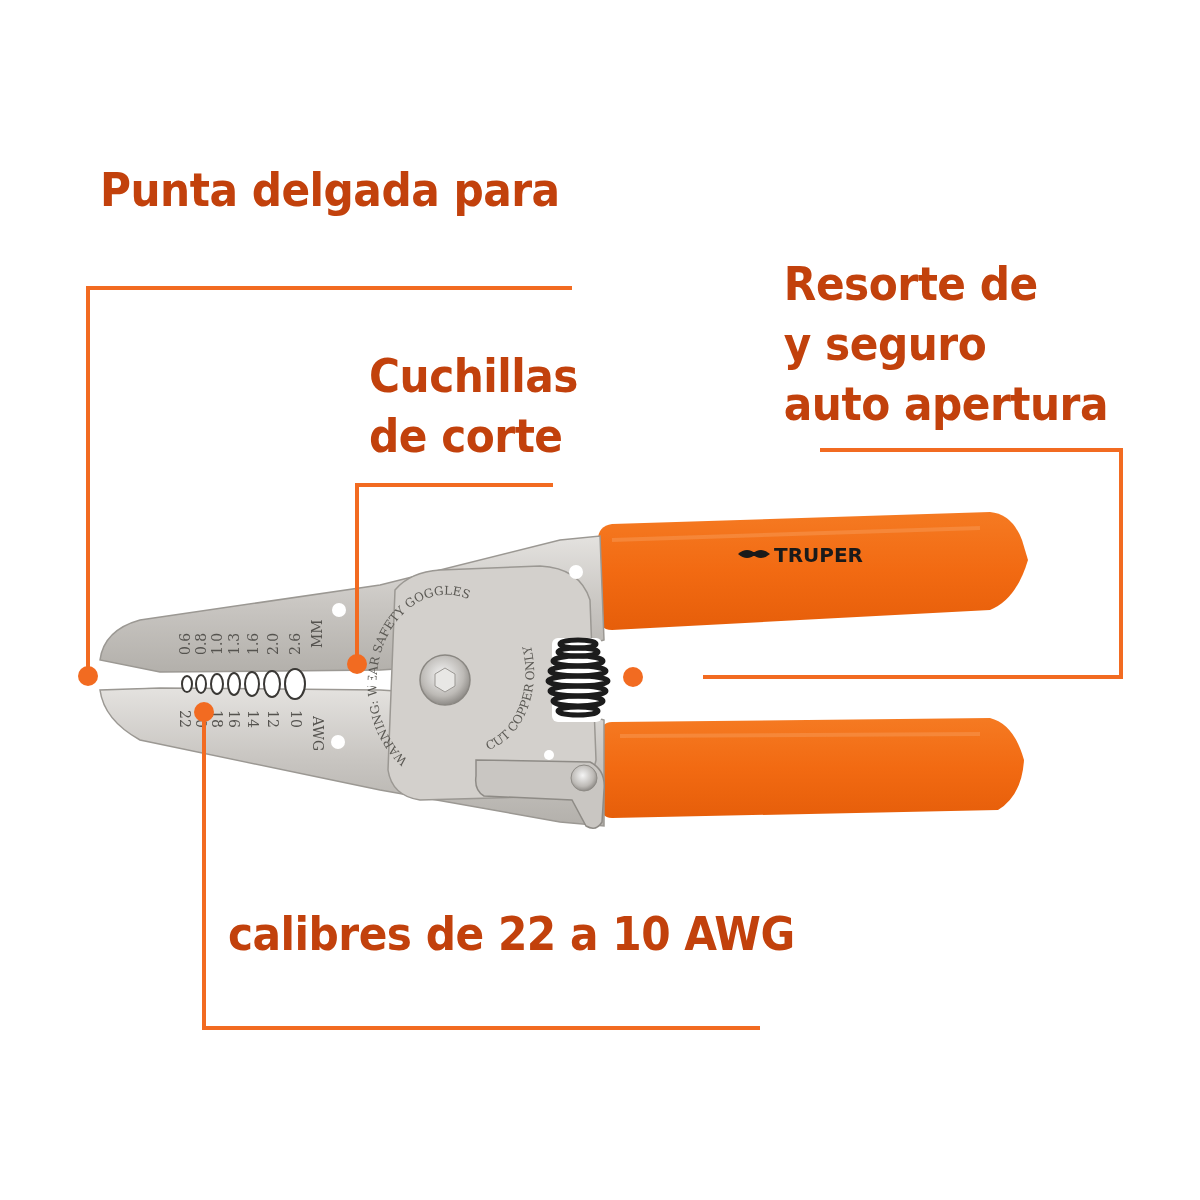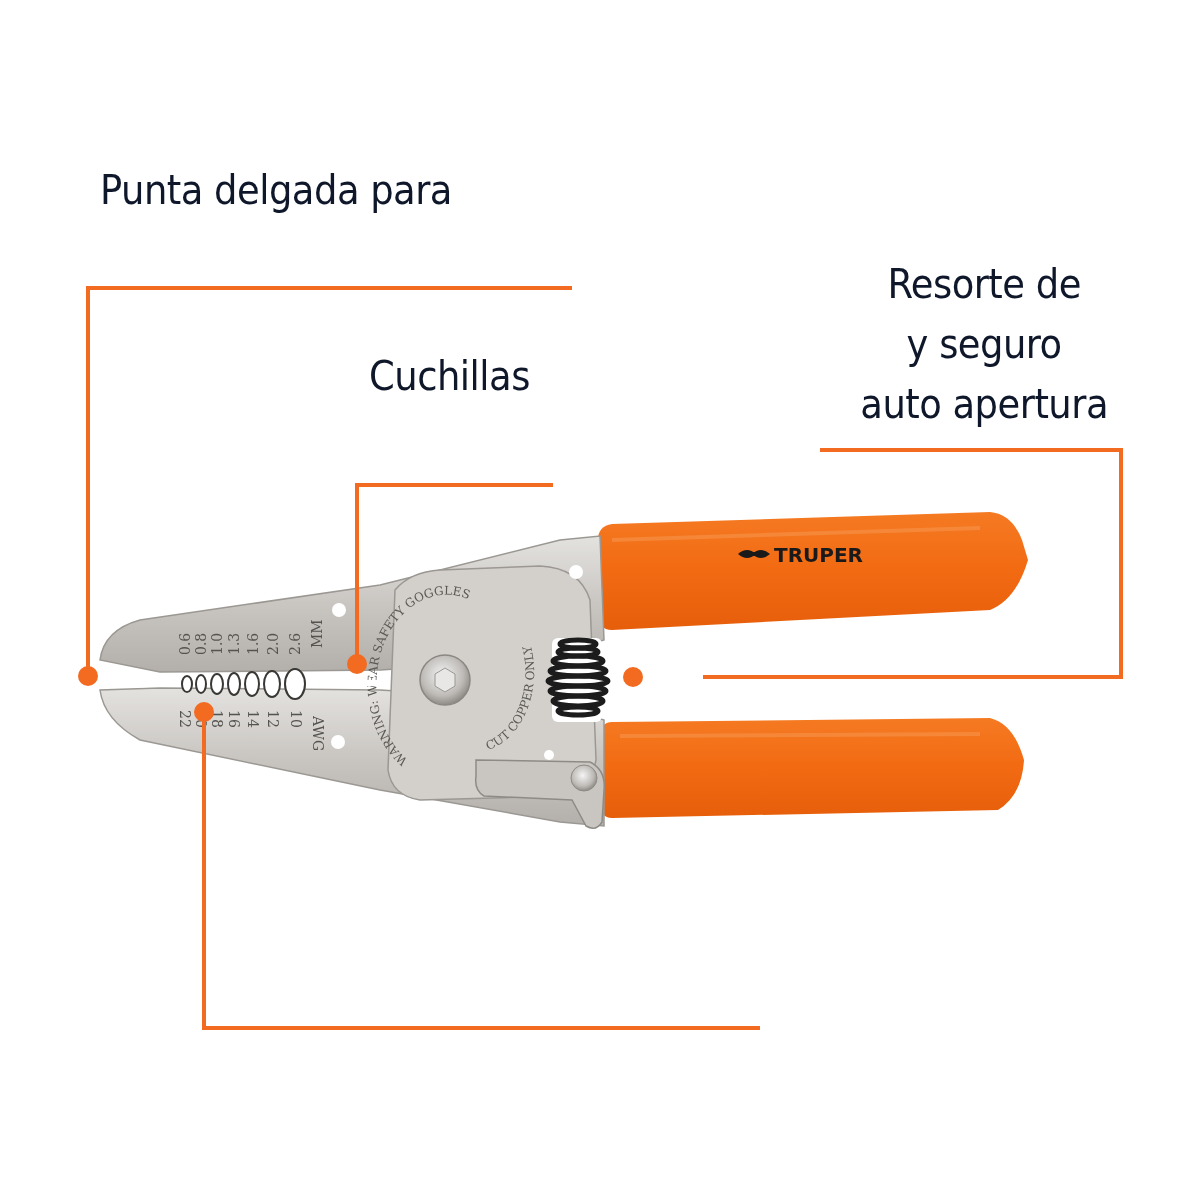--- a/index.html
+++ b/index.html
@@ -1,41 +1,43 @@
 <!DOCTYPE html>
 <html><head>
 <meta charset="utf-8">
 <style>
   html, body { margin: 0; padding: 0; background: #ffffff; }
   body { width: 1200px; height: 1200px; position: relative; overflow: hidden;
          font-family: "DejaVu Sans Condensed", "DejaVu Sans", "Liberation Sans", sans-serif; }
-  .label { position: absolute; color: #0f172a; font-size: 41px; line-height: 60px;
-           font-weight: 400; letter-spacing: -0.5px; font-stretch: condensed; }
+  .label { position: absolute; color: #c2410c; font-size: 47px; line-height: 60px;
+           font-weight: 700; letter-spacing: -0.5px; font-stretch: condensed; }
   .label .line { display: block; white-space: nowrap; }
-  .label.right { text-align: center; }
+  .label.right { text-align: left; }
   svg.art { position: absolute; left: 0; top: 0; }
 </style>
 </head>
 <body>
 
 <div class="label" style="left:100px; top:160px;">
   <span class="line">Punta delgada para</span>
 </div>
 
 <div class="label right" style="right:92px; top:254px;">
   <span class="line">Resorte de</span>
   <span class="line">y seguro</span>
   <span class="line">auto apertura</span>
 </div>
 
 <div class="label" style="left:369px; top:346px;">
   <span class="line">Cuchillas</span>
+  <span class="line">de corte</span>
 </div>
 
 <div class="label" style="left:228px; top:904px;">
+  <span class="line">calibres de 22 a 10 AWG</span>
 </div>
 
 <svg class="art" width="1200" height="1200" viewBox="0 0 1200 1200">
   <defs>
     <linearGradient id="steelG" x1="0" y1="0" x2="0" y2="1">
       <stop offset="0" stop-color="#e4e2df"></stop>
       <stop offset="0.5" stop-color="#c9c6c2"></stop>
       <stop offset="1" stop-color="#b3b0ab"></stop>
     </linearGradient>
     <linearGradient id="handleG" x1="0" y1="0" x2="0" y2="1">

